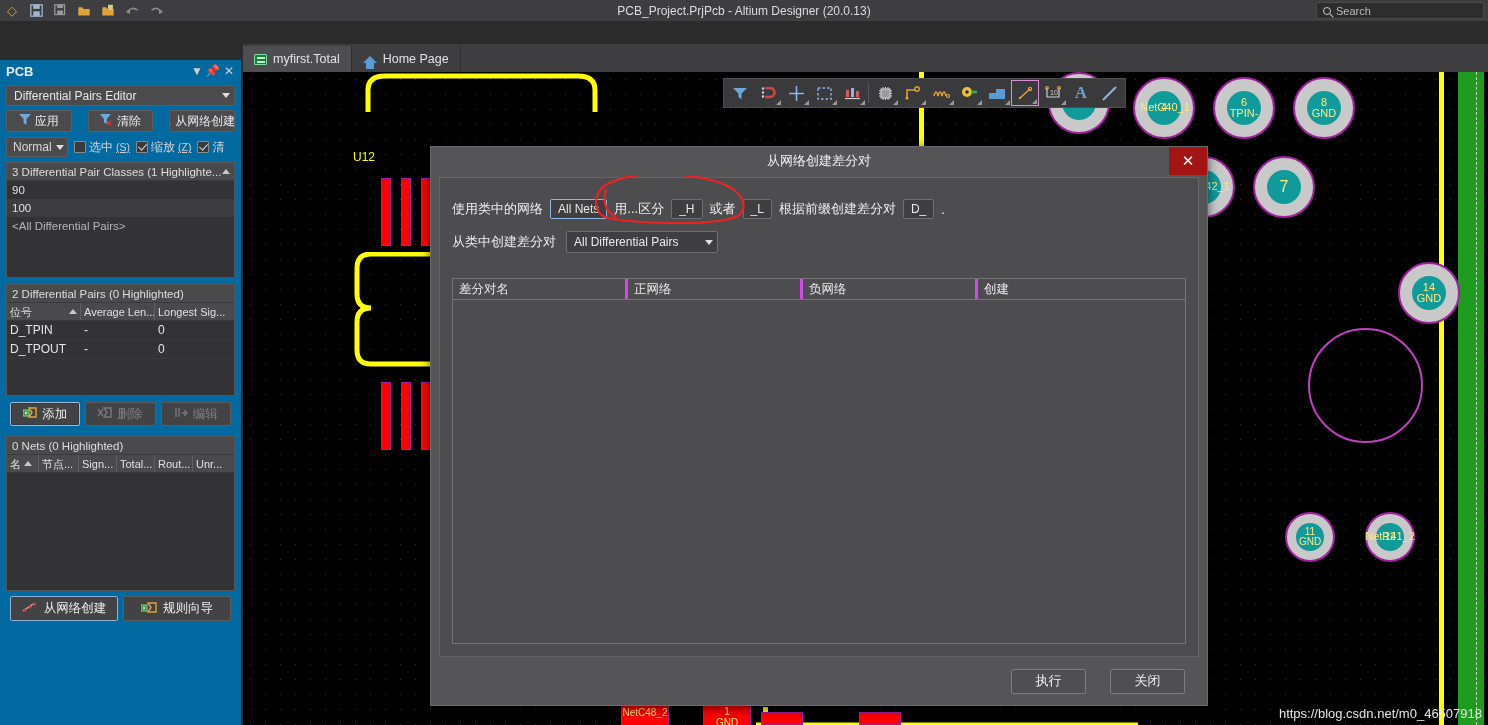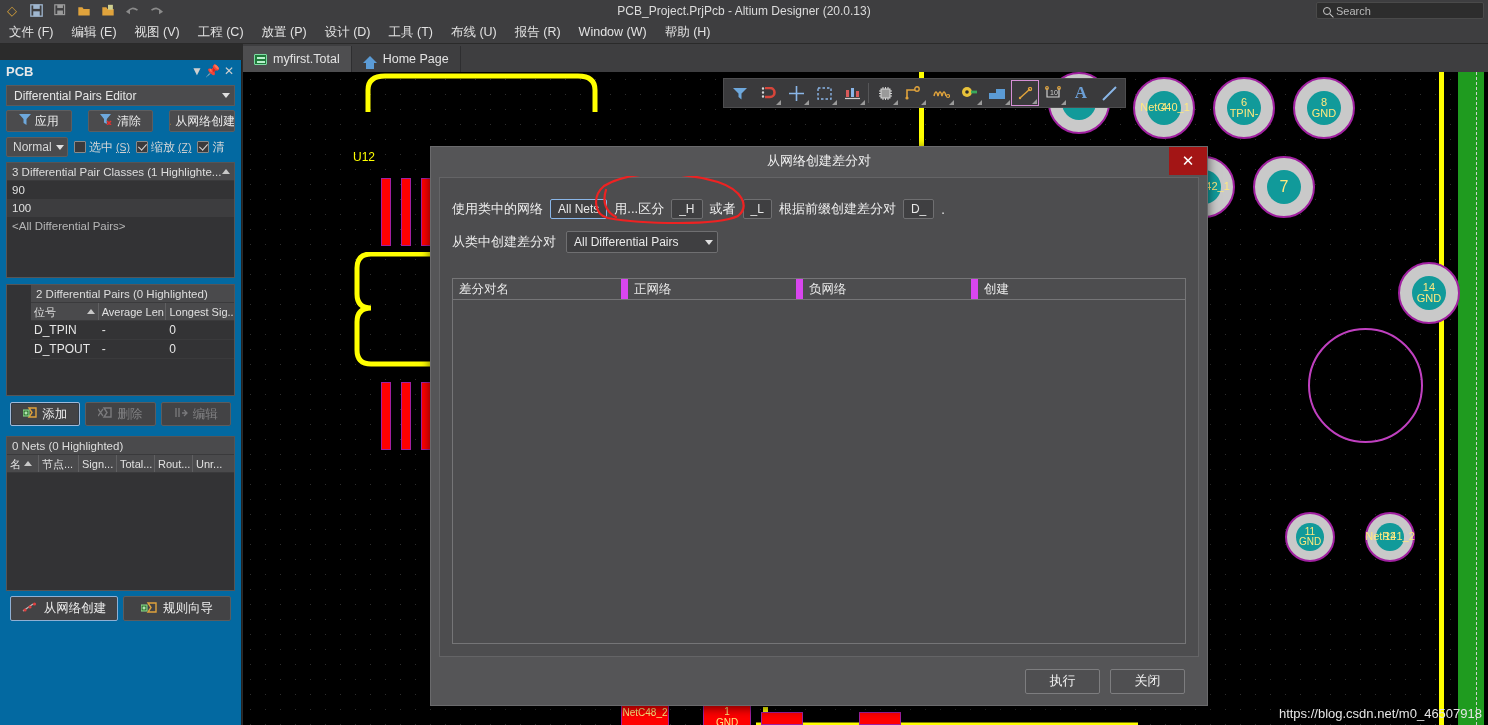--- a/index.html
+++ b/index.html
@@ -229,25 +229,25 @@
     display:flex; align-items:center; padding:0 4px 0 7px; font-size:12px; color:#eaeaea; border-radius:2px;
   }
   .dd .cval{flex:1;}
   .tbl {
     position:absolute; left:12px; right:12px; top:100px; bottom:12px;
     background:#4d4d4f; border:1px solid #757577;
   }
   .tbl-head { display:flex; height:21px; background:#4d4d4f; border-bottom:1px solid #757577; }
   .th {
     line-height:21px; font-size:12.5px; color:#e9e9e9; padding-left:6px;
-    border-right:7px solid #d946ef;
+    border-right:3px solid #d946ef;
   }
   .dlg-foot {
     position:absolute; left:0; right:0; bottom:0; height:48px;
-    display:flex; align-items:center; justify-content:flex-end; gap:10px; padding-right:22px;
+    display:flex; align-items:center; justify-content:flex-end; gap:24px; padding-right:22px;
   }
   .dbtn {
     width:75px; height:25px; background:#4f4f51; border:1px solid #7d7d7f;
     display:flex; align-items:center; justify-content:center;
     font-size:13px; color:#f0f0f0; border-radius:2px;
   }
 
   
   .annot { position:absolute; left:590px; top:176px; z-index:40; pointer-events:none; }
 
@@ -302,33 +302,20 @@
           </svg>
       </span>
     </div>
     <div class="tb-title">PCB_Project.PrjPcb - Altium Designer (20.0.13)</div>
     <div class="tb-search">
       <span class="mag"></span>
       <span>Search</span>
     </div>
   </div>
 
-  <div class="menubar">
-    <div class="menu-item">文件 (F)</div>
-    <div class="menu-item">编辑 (E)</div>
-    <div class="menu-item">视图 (V)</div>
-    <div class="menu-item">工程 (C)</div>
-    <div class="menu-item">放置 (P)</div>
-    <div class="menu-item">设计 (D)</div>
-    <div class="menu-item">工具 (T)</div>
-    <div class="menu-item">布线 (U)</div>
-    <div class="menu-item">报告 (R)</div>
-    <div class="menu-item">Window (W)</div>
-    <div class="menu-item">帮助 (H)</div>
-  </div>
 
   <div class="panel">
     <div class="panel-head">
       <span>PCB</span>
       <span class="spacer"></span>
       <span class="ph-ico">▼</span>
       <span class="ph-ico">📌</span>
       <span class="ph-ico">✕</span>
     </div>
 
@@ -392,21 +379,21 @@
         <div class="lb-head">
           <span>3 Differential Pair Classes (1 Highlighte...</span>
           <span class="hspace"></span>
           <span class="sort-asc"></span>
         </div>
         <div class="lb-row">90</div>
         <div class="lb-row alt">100</div>
         <div class="lb-row muted">&lt;All Differential Pairs&gt;</div>
       </div>
 
-      <div class="listbox" style="height:112px; margin-top:6px;padding-left:24px;">
+      <div class="listbox" style="height:112px; margin-top:6px;">
         <div class="lb-head">
           <span>2 Differential Pairs (0 Highlighted)</span>
         </div>
         <div class="gridhdr">
           <div class="gh-cell" style="width:74px;">
             <span>位号</span>
             <span class="sort-asc" style="margin-left:auto;"></span>
           </div>
           <div class="gh-cell" style="width:74px;">Average Len...</div>
           <div class="gh-cell" style="width:74px;border-right:none;">Longest Sig...</div>

